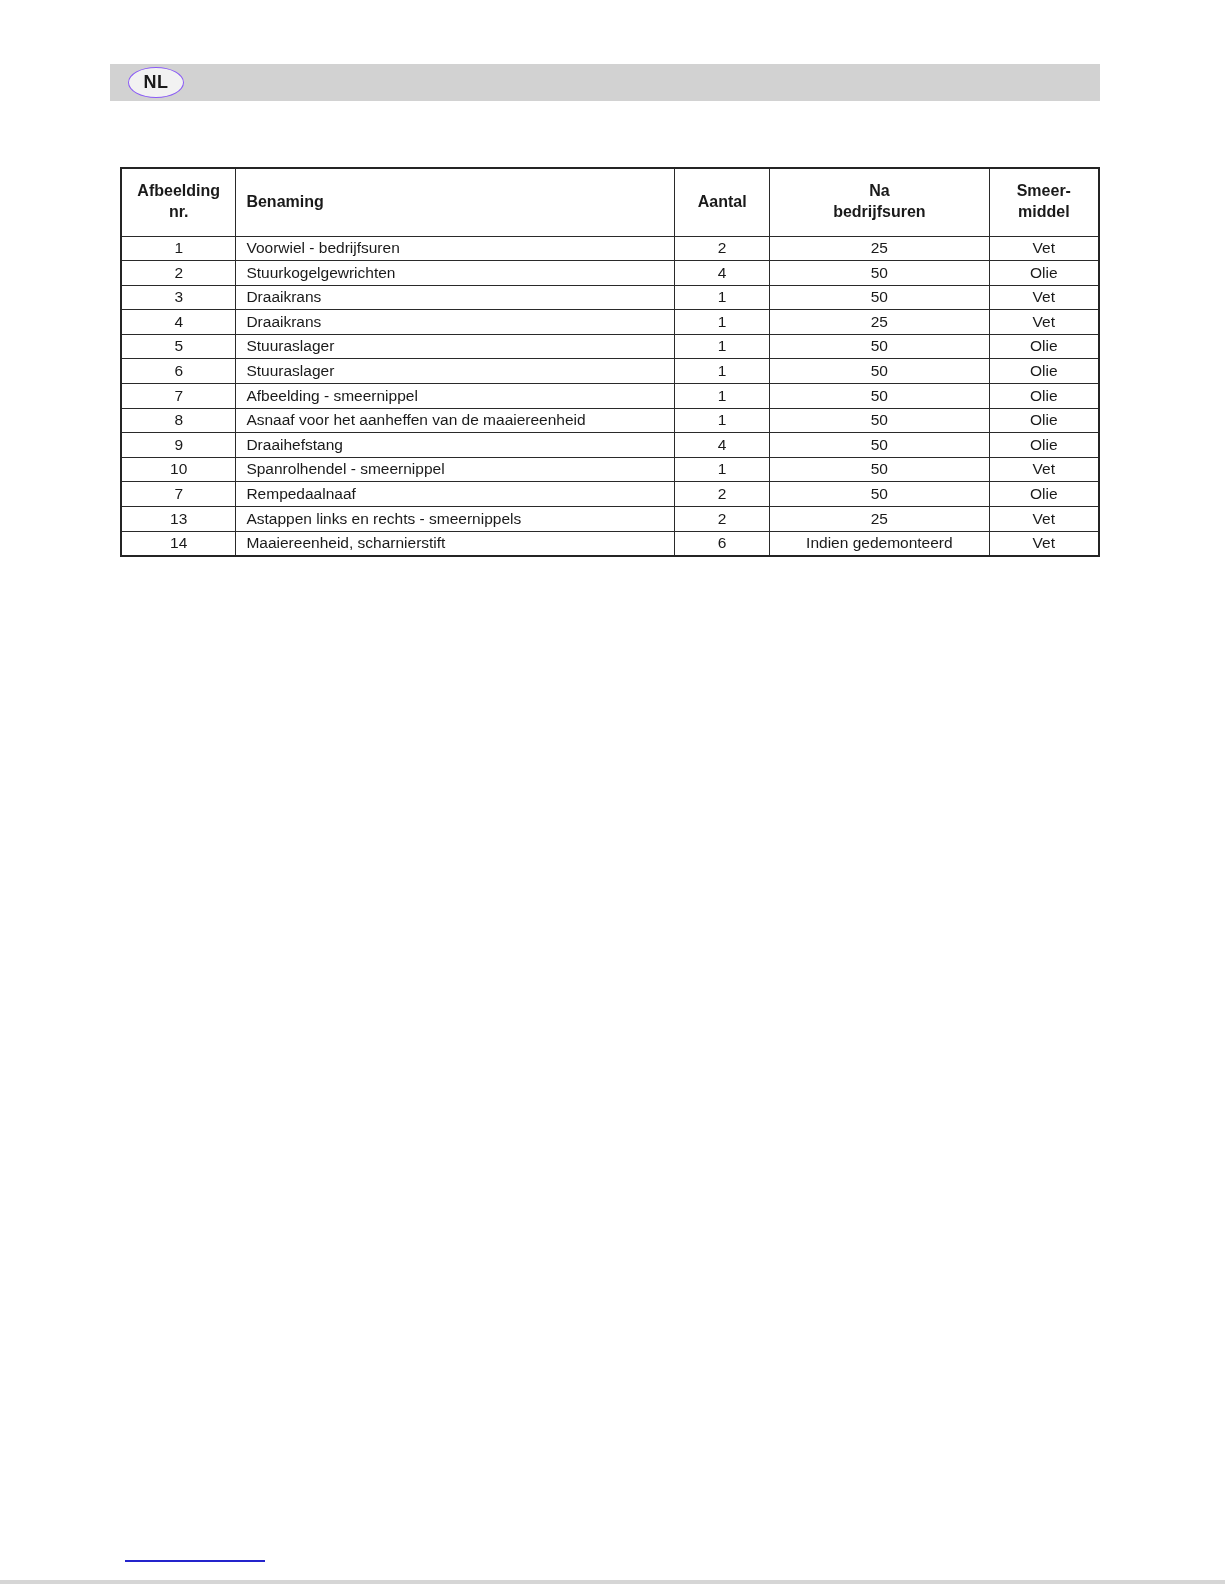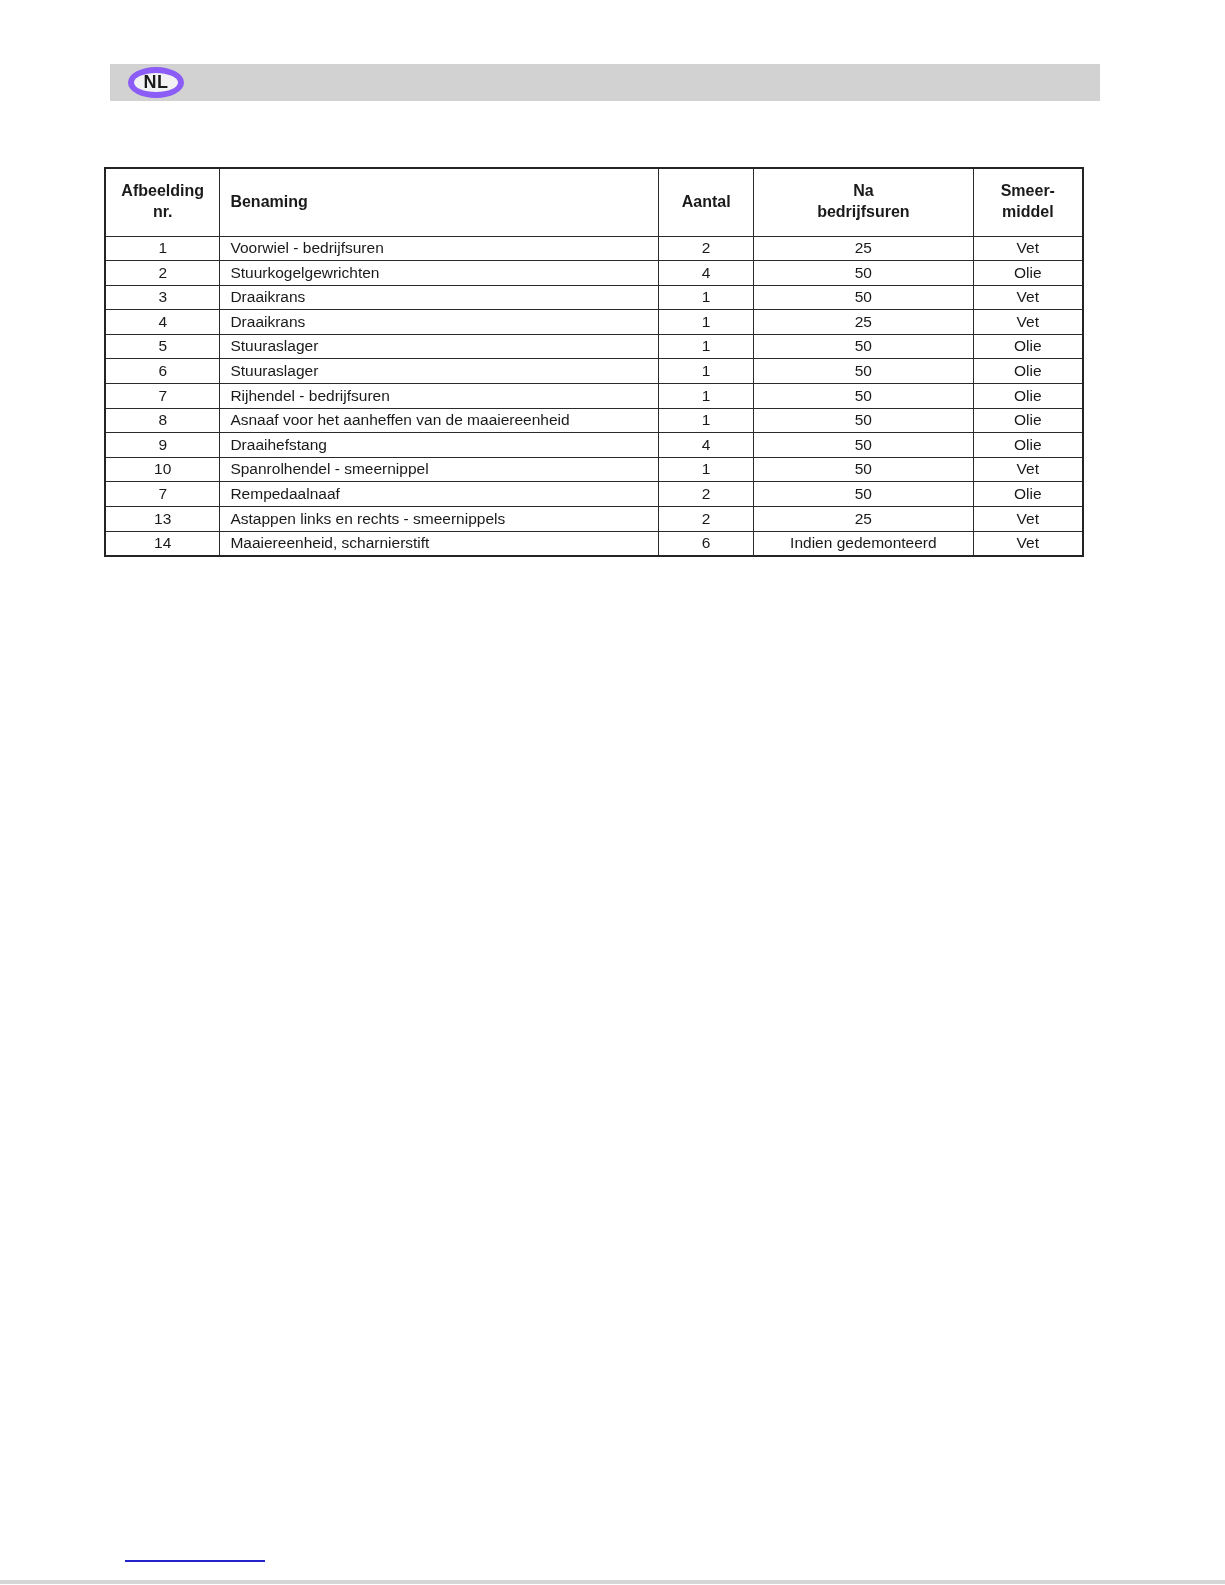--- a/index.html
+++ b/index.html
@@ -23,36 +23,36 @@
     background: #d2d2d2;
   }
 
   
   .nl-badge {
     position: absolute;
     left: 128px;
     top: 67px;
     width: 56px;
     height: 31px;
-    border: 6px solid #8b5cf6;
+    border: 1px solid #8b5cf6;
     border-radius: 50%;
     background: #f2f2f2;
     display: flex;
     align-items: center;
     justify-content: center;
     font-weight: bold;
     font-size: 18px;
     letter-spacing: 0.5px;
     color: #1a1a1a;
   }
 
   
   .lube-table {
     position: absolute;
-    left: 104px;
+    left: 120px;
     top: 167px;
     width: 980px;
     border-collapse: collapse;
     font-size: 15.5px;
     color: #1a1a1a;
     border: 2px solid #242424;
   }
   .lube-table th,
   .lube-table td {
     border: 1.6px solid #2a2a2a;
@@ -162,21 +162,21 @@
       </tr>
       <tr>
         <td class="col-0">6</td>
         <td class="col-1">Stuuraslager</td>
         <td class="col-2">1</td>
         <td class="col-3">50</td>
         <td class="col-4">Olie</td>
       </tr>
       <tr>
         <td class="col-0">7</td>
-        <td class="col-1">Rijhendel - bedrijfsuren</td>
+        <td class="col-1">Afbeelding - smeernippel</td>
         <td class="col-2">1</td>
         <td class="col-3">50</td>
         <td class="col-4">Olie</td>
       </tr>
       <tr>
         <td class="col-0">8</td>
         <td class="col-1">Asnaaf voor het aanheffen van de maaiereenheid</td>
         <td class="col-2">1</td>
         <td class="col-3">50</td>
         <td class="col-4">Olie</td>

